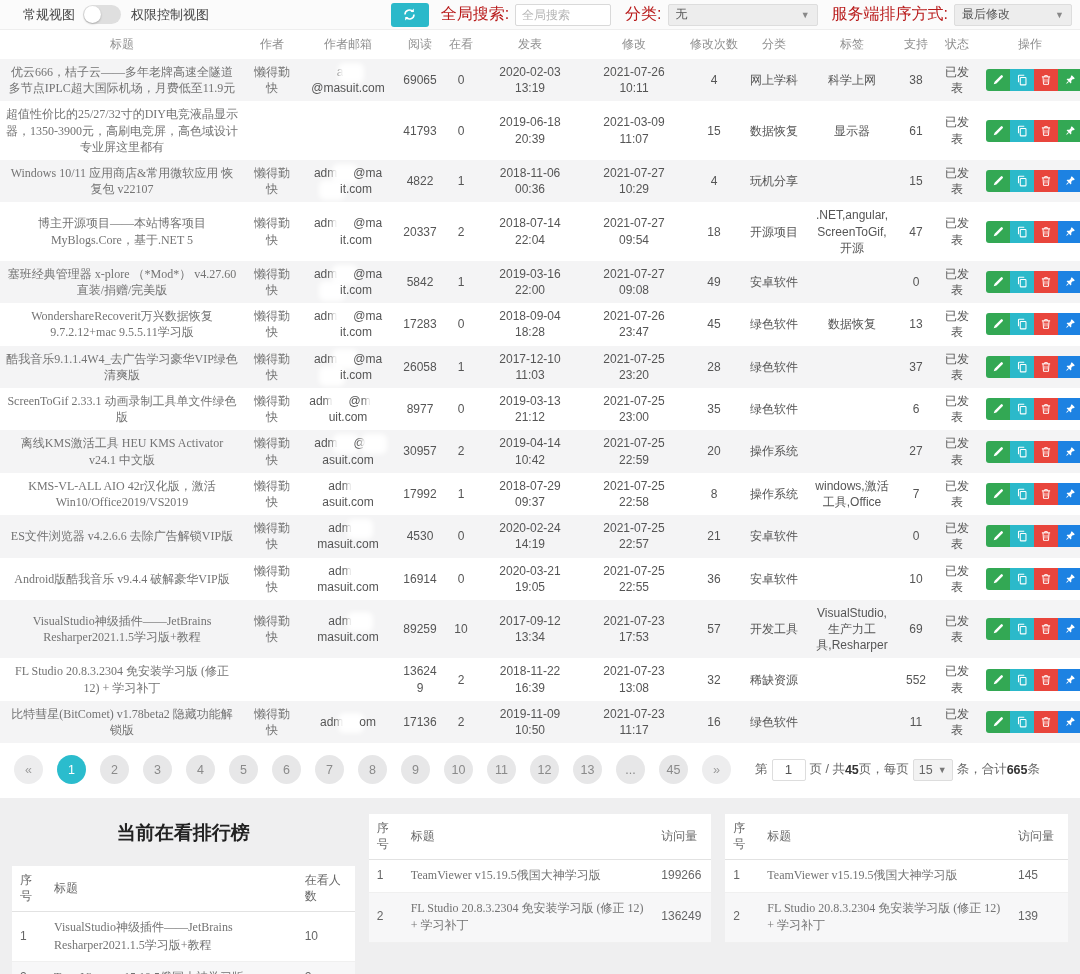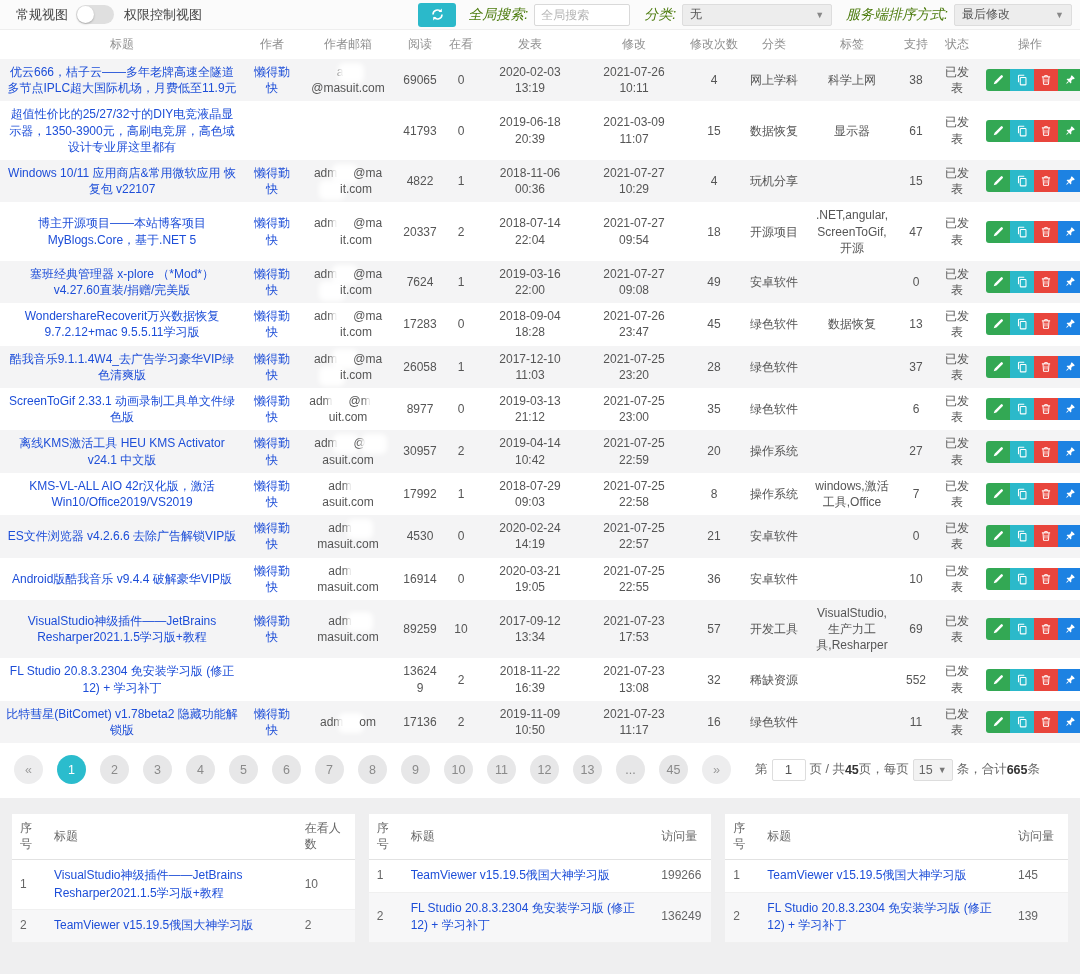--- a/index.html
+++ b/index.html
@@ -1,47 +1,47 @@
 <!DOCTYPE html>
 <html><head>
 <meta charset="utf-8">
 <style>
   * { box-sizing: border-box; margin: 0; padding: 0; }
   html,body { width:1080px; height:974px; overflow:hidden; background:#fff;
     font-family:"Liberation Sans","DejaVu Sans",sans-serif; font-size:12px; color:#555; }
 
   
-  .toolbar { display:flex; align-items:center; height:30px; padding:0 4px 0 16px;
+  .toolbar { display:flex; align-items:center; height:30px; padding:0 4px 0 23px;
     background:#fbfbfb; border-bottom:1px solid #eee; }
   .toggle-label { font-size:13px; color:#444; }
   .switch { width:38px; height:19px; border-radius:10px; background:#dfdfdf; margin:0 10px 0 8px;
     position:relative; cursor:pointer; flex:none; }
   .switch .knob { position:absolute; left:1px; top:1px; width:17px; height:17px; border-radius:50%;
     background:#fff; box-shadow:0 1px 2px rgba(0,0,0,.25); }
   .toolbar .spacer { flex:1; }
   .btn-refresh { width:38px; height:24px; background:#2bb9ca; border:none; border-radius:3px;
     display:flex; align-items:center; justify-content:center; cursor:pointer; margin-right:12px; }
-  .tb-label { color:#4d7c0f; font-size:14px; margin-right:6px; white-space:nowrap;font-style:italic; }
+  .tb-label { color:#b91c1c; font-size:16px; margin-right:6px; white-space:nowrap; }
   .tb-input { width:96px; height:22px; border:1px solid #d9d9d9; border-radius:2px; padding:0 6px;
     font-size:12px; color:#555; background:#fff; margin-right:14px; }
   .tb-input::placeholder { color:#b5b5b5; }
   .tb-select { height:22px; background:#ededed; border:1px solid #ddd; border-radius:2px;
     display:flex; align-items:center; padding:0 7px; color:#555; cursor:pointer; margin-right:14px; }
   .tb-select .caret { margin-left:auto; font-size:9px; color:#888; padding-left:10px; }
   .sel-cat { width:150px; } .sel-sort { width:118px; margin-right:4px; }
 
   
   table.main { width:1080px; border-collapse:collapse; table-layout:fixed; }
   table.main th { font-weight:normal; color:#8f8f8f; padding:6px 4px; text-align:center;
     white-space:nowrap; overflow:hidden; }
   table.main td { padding:5px 6px; vertical-align:middle; text-align:center; line-height:1.35;
     color:#555; word-wrap:break-word; }
   table.main tbody tr:nth-child(odd) { background:#f4f4f5; }
   td.c-title { text-align:left; }
-  a.blue { color:#1d4ed8; text-decoration:none; cursor:pointer; }
+  a.blue { color:#737373; text-decoration:none; cursor:pointer;font-family:Liberation Serif, serif; }
   .gap { display:inline-block; width:16px; height:10px; background:#fff;
     box-shadow:0 0 5px 5px rgba(255,255,255,.95); vertical-align:middle; border-radius:2px; }
   .gap.wide { width:46px; }
   .btn-group { display:inline-flex; }
   .abtn { width:24px; height:22px; border:none; display:flex; align-items:center; justify-content:center;
     cursor:pointer; }
   .abtn:first-child { border-radius:3px 0 0 3px; } .abtn:last-child { border-radius:0 3px 3px 0; }
   .abtn.green { background:#33a854; } .abtn.teal { background:#2bb9ca; }
   .abtn.red { background:#e8453c; } .abtn.blue { background:#1d82e2; }
 
@@ -339,21 +339,21 @@
                   </g>
                 </svg>
               </span>
             </button>
           </div></td>
       </tr>
       <tr>
         <td class="c-title"><a class="blue">塞班经典管理器 x-plore （*Mod*） v4.27.60直装/捐赠/完美版</a></td>
         <td><a class="blue">懒得勤快</a></td>
         <td><span>adm</span><span class="gap"></span><span>@ma</span><span class="gap"></span><span>it.com</span></td>
-        <td>7624</td>
+        <td>5842</td>
         <td>1</td>
         <td>2019-03-16 22:00</td>
         <td>2021-07-27 09:08</td>
         <td>49</td>
         <td>安卓软件</td>
         <td></td>
         <td>0</td>
         <td>已发表</td>
         <td><div class="btn-group">
             <button class="abtn green">
@@ -596,21 +596,21 @@
               </span>
             </button>
           </div></td>
       </tr>
       <tr>
         <td class="c-title"><a class="blue">KMS-VL-ALL AIO 42r汉化版，激活Win10/Office2019/VS2019</a></td>
         <td><a class="blue">懒得勤快</a></td>
         <td><span>adm</span><span class="gap"></span><span>asuit.com</span></td>
         <td>17992</td>
         <td>1</td>
-        <td>2018-07-29 09:03</td>
+        <td>2018-07-29 09:37</td>
         <td>2021-07-25 22:58</td>
         <td>8</td>
         <td>操作系统</td>
         <td>windows,激活工具,Office</td>
         <td>7</td>
         <td>已发表</td>
         <td><div class="btn-group">
             <button class="abtn green">
               <span style="display: flex;">
                 <svg width="12" height="12" viewBox="0 0 16 16">
@@ -935,20 +935,21 @@
         <span class="caret">▼</span>
       </span>
       <span>条，合计</span>
       <b>665</b>
       <span>条</span>
     </span>
   </div>
 
 <div class="rank-zone" id="rank-zone">
     <div class="rank-panel">
+      <h2>当前在看排行榜</h2>
       <table class="rank">
         <thead>
           <tr>
             <th class="col-idx">序号</th>
             <th>标题</th>
             <th class="col-val">在看人数</th>
           </tr>
         </thead>
         <tbody>
           <tr>

